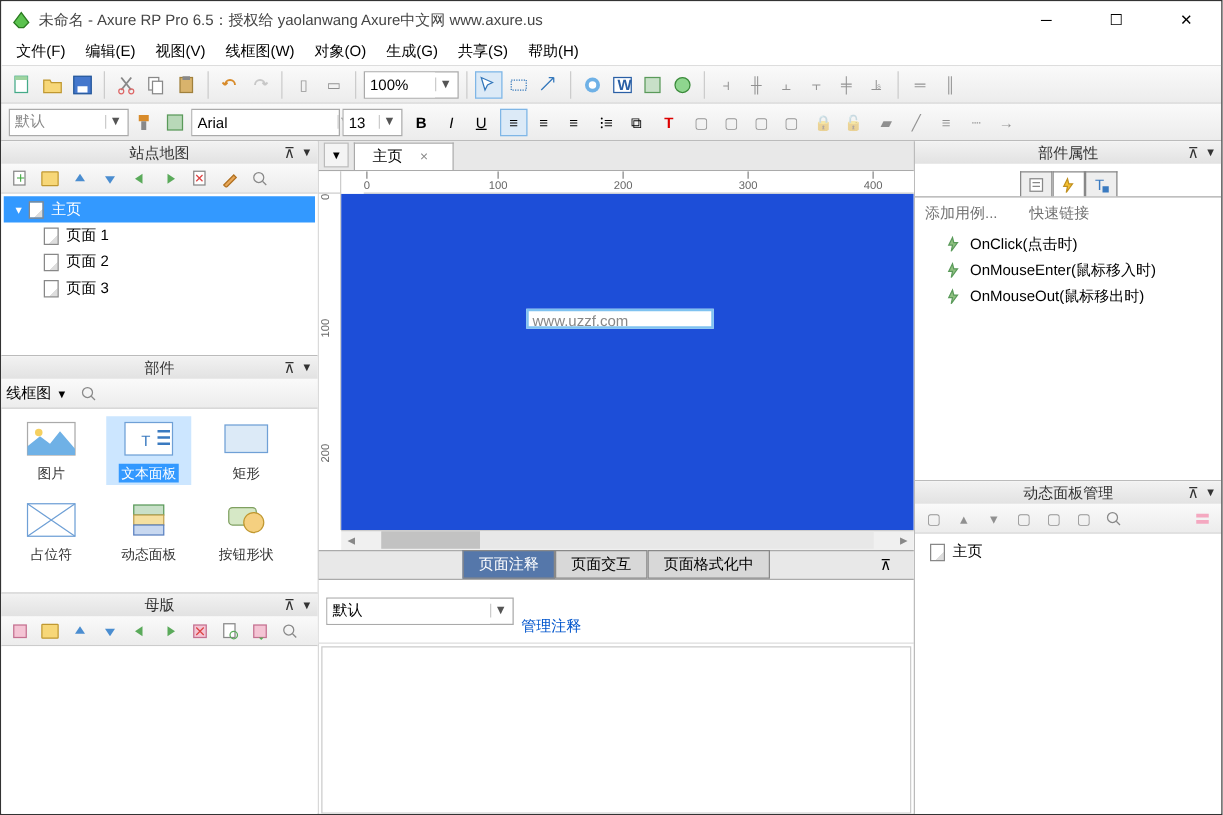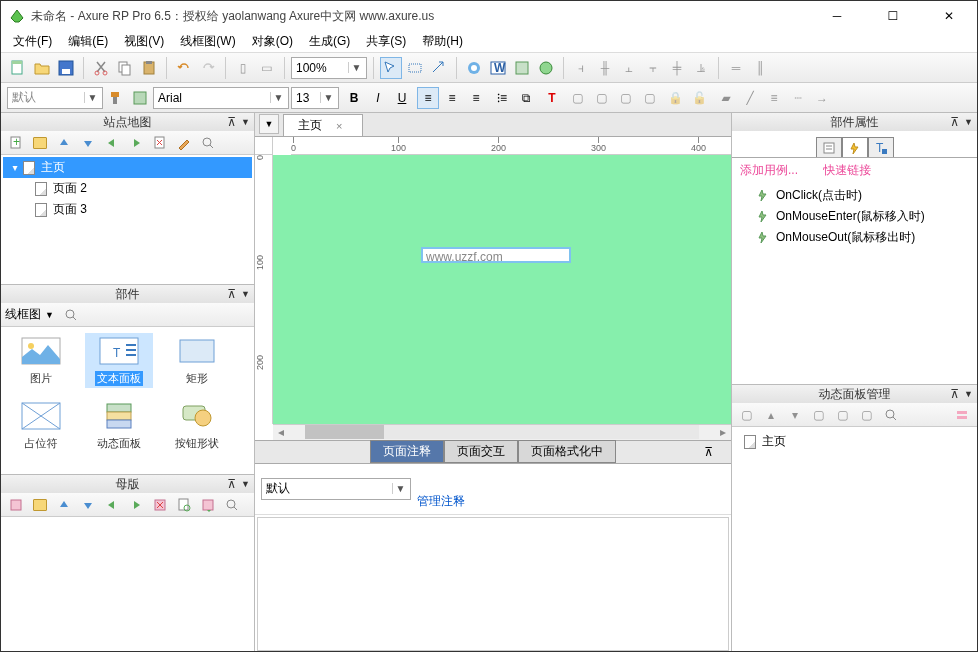--- a/index.html
+++ b/index.html
@@ -43,42 +43,42 @@
 .tabs .tabadd { width: 20px; height: 20px; margin: 2px 4px; border: 1px solid #bbb; background: #f4f4f4; display: flex; align-items: center; justify-content: center; cursor: pointer; }
 .tabs .tab { height: 22px; padding: 0 20px 0 14px; background: #fff; border: 1px solid #aaa; border-bottom: none; display: flex; align-items: center; gap: 14px; }
 .tabs .tab .close { font-size: 11px; color: #888; }
 .canvas-wrap { flex: 1; position: relative; display: flex; flex-direction: column; background: #fff; }
 .ruler-h { height: 18px; background: #fff; border-bottom: 1px solid #ccc; position: relative; margin-left: 18px; overflow: hidden; }
 .ruler-h .tick { position: absolute; top: 0; font-size: 9px; color: #666; }
 .ruler-h .tick::before { content: ""; display: block; width: 1px; height: 6px; background: #888; margin: 0 auto; }
 .canvas-row { flex: 1; display: flex; overflow: hidden; }
 .ruler-v { width: 18px; background: #fff; border-right: 1px solid #ccc; position: relative; }
 .ruler-v .tick { position: absolute; left: 0; font-size: 9px; color: #666; writing-mode: vertical-rl; transform: rotate(180deg); }
-.canvas { flex: 1; position: relative; background: #86efac; }
+.canvas { flex: 1; position: relative; background: #1d4ed8; }
 .textbox { position: absolute; border: 2px solid #7fc2f0; background: #fff; color: #888; padding: 1px 3px; font-size: 12px; }
 .scrollbar-h { height: 16px; background: #f0f0f0; border-top: 1px solid #ccc; display: flex; align-items: center; margin-left: 18px; }
 .scrollbar-h .track { flex: 1; height: 14px; background: #e8e8e8; position: relative; margin: 0 16px; }
 .scrollbar-h .thumb { position: absolute; height: 100%; background: #c2c2c2; }
 .scrollbar-h .sbtn { width: 16px; text-align: center; color: #888; }
 .bottomtabs { height: 24px; background: #e8e8e8; border-top: 1px solid #aaa; border-bottom: 1px solid #aaa; display: flex; align-items: center; justify-content: center; gap: 0; position: relative; }
 .bottomtabs .btab { padding: 2px 12px; border: 1px solid #888; background: #d8d8d8; cursor: pointer; font-size: 12px; }
 .bottomtabs .btab.active { background: #5577aa; color: #ffffff; }
 .bottomtabs .pin { position: absolute; right: 18px; }
 .annot { display: flex; align-items: center; padding: 4px 6px; gap: 6px; background: #fff; border-bottom: 1px solid #ddd; }
 .annot .link { color: #0055cc; cursor: pointer; margin-top: 25px; }
 .annot-body { flex: 1; background: #fff; }
 .rightcol { width: 246px; display: flex; flex-direction: column; border-left: 1px solid #bbb; }
 .propsec { padding: 4px 8px; }
 .proplabel { font-size: 12px; margin-bottom: 4px; }
 .propinput { width: 100%; height: 22px; border: 1px solid #aaa; background: #fff; }
 .proptabs { display: flex; justify-content: center; gap: 0; margin-top: 6px; border-bottom: 1px solid #aaa; }
 .proptab { width: 26px; height: 20px; border: 1px solid #888; border-bottom: none; background: #eee; display: flex; align-items: center; justify-content: center; cursor: pointer; }
 .proptab.active { background: #fff; }
 .eventslinks { padding: 4px 8px; font-size: 12px; }
-.eventslinks .link { color: #ec4899; cursor: pointer; }
+.eventslinks .link { color: #737373; cursor: pointer; }
 .events { padding: 2px 4px; }
 .event { display: flex; align-items: center; padding: 2px 0 2px 20px; }
 .event .eicon { width: 16px; height: 16px; margin-right: 4px; }
 .dyn-body { flex: 1; background: #fff; padding: 4px; }
 .page-icon { width: 12px; height: 14px; background: linear-gradient(135deg,#fff 70%,#ddd 70%); border: 1px solid #888; }
 .folder-icon { width: 14px; height: 12px; background: #f7d778; border: 1px solid #c09830; border-radius: 1px; }
 </style>
 </head>
 <body>
 
@@ -222,21 +222,21 @@
       <svg width="16" height="16">
         <rect x="3" y="2" width="8" height="5" fill="#d88b2a"></rect>
         <rect x="5" y="7" width="4" height="7" fill="#888"></rect>
       </svg>
     </div>
   <div class="tbtn">
       <svg width="16" height="16">
         <rect x="2" y="2" width="12" height="12" fill="#b8d8b8" stroke="#5a9a5a"></rect>
       </svg>
     </div>
-  <div class="combo" style="width:136px">
+  <div class="combo" style="width:119px">
     <input style="width: 116px;" value="Arial">
     <div class="arrow">▼</div>
   </div>
   <div class="combo" style="width:48px">
     <input style="width: 28px;" value="13">
     <div class="arrow">▼</div>
   </div>
   <div class="sep"></div>
   <div class="tbtn">
       <b>B</b>
@@ -330,20 +330,26 @@
             </svg>
           </div>
       </div>
       <div class="tree">
         <div class="tree-item selected">
           <span class="exp">▾</span>
           <span class="icon">
               <div class="page-icon"></div>
             </span>
           <span>主页</span>
+        </div>
+        <div class="tree-item" style="padding-left:30px">
+          <span class="icon">
+              <div class="page-icon"></div>
+            </span>
+          <span>页面 1</span>
         </div>
         <div class="tree-item" style="padding-left:30px">
           <span class="icon">
               <div class="page-icon"></div>
             </span>
           <span>页面 2</span>
         </div>
         <div class="tree-item" style="padding-left:30px">
           <span class="icon">
               <div class="page-icon"></div>

